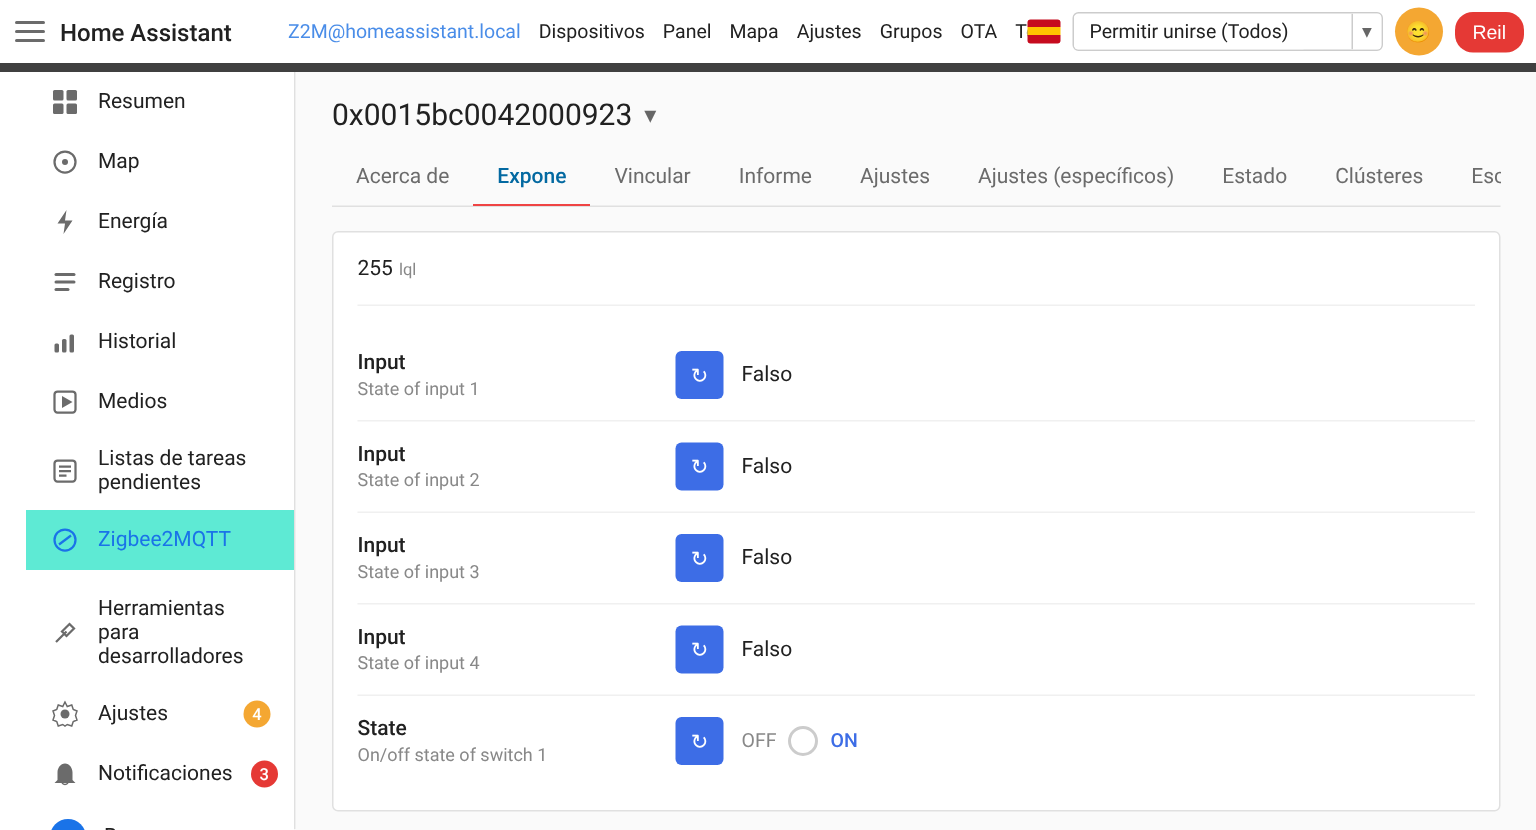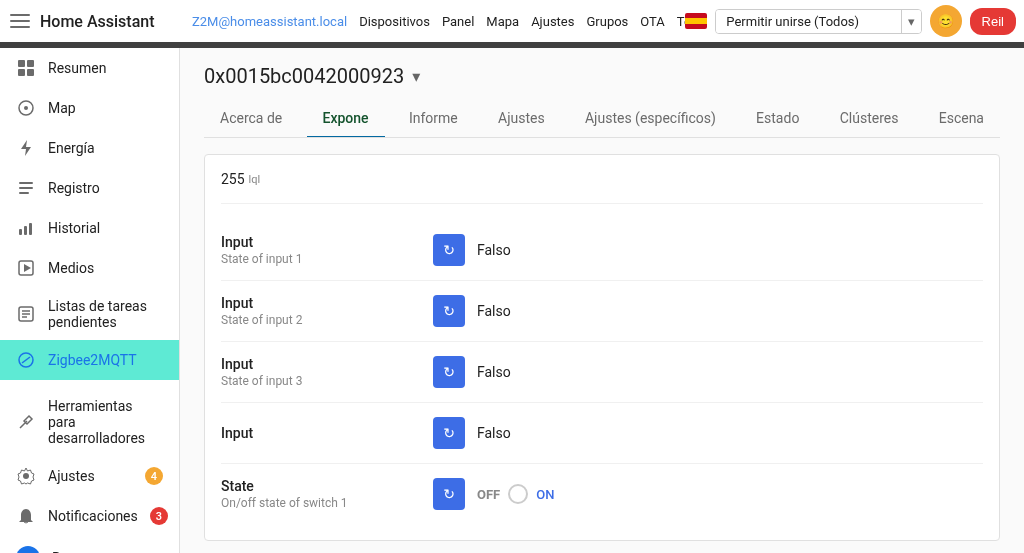--- a/index.html
+++ b/index.html
@@ -66,21 +66,21 @@
       display: flex; align-items: center; justify-content: center;
       color: #fff; font-size: 14px; font-weight: 500; cursor: pointer;
     }
     .reil-btn {
       background: #e53935; color: #fff; border: none; border-radius: 12px;
       padding: 6px 12px; font-size: 13px; cursor: pointer; font-weight: 500;
     }
 
     
     .main-layout {
-      display: flex; flex: 1; overflow: hidden;
+      display: flex; flex: 1; overflow: hidden; margin-left: 17px;
     }
 
     
     .sidebar {
       width: 180px; flex-shrink: 0;
       background: #fff;
       border-right: 1px solid #e0e0e0;
       display: flex; flex-direction: column;
       overflow-y: auto;
       padding-bottom: 8px;
@@ -141,21 +141,21 @@
     
     .tabs {
       display: flex; gap: 0; border-bottom: 1px solid #e0e0e0;
       margin-bottom: 16px; overflow-x: auto; justify-content: space-between;
     }
     .tab {
       padding: 10px 16px; font-size: 14px; color: #6b6b6b;
       cursor: pointer; white-space: nowrap; border-bottom: 2px solid transparent;
       margin-bottom: -1px;
     }
-    .tab.active { color: #14532d; border-bottom: 2px solid #0369a1; font-weight: 500; }
+    .tab.active { color: #0369a1; border-bottom: 2px solid #ef4444; font-weight: 500; }
 
     
     .expose-content {
       background: #fff; border-radius: 4px; border: 1px solid #e0e0e0; padding: 16px;
     }
 
     
     .lq-section {
       margin-bottom: 16px; padding-bottom: 16px;
       border-bottom: 1px solid #f0f0f0;
@@ -183,21 +183,21 @@
       display: flex; align-items: center; justify-content: center;
       cursor: pointer; flex-shrink: 0;
     }
     .refresh-icon { color: #fff; font-size: 14px; }
     .feature-value { font-size: 14px; color: #212121; }
 
     
     .toggle-row {
       display: flex; align-items: center; gap: 8px;
     }
-    .toggle-off { font-size: 13px; color: #888; font-weight: bold; }
+    .toggle-off { font-size: 13px; color: #888; }
     .toggle-on { font-size: 13px; color: #3d6de6; font-weight: 500; }
     .toggle-switch {
       width: 20px; height: 20px; border-radius: 50%; border: 2px solid #ccc;
       background: #fff; cursor: pointer; display: flex; align-items: center; justify-content: center;
     }
   </style>
 </head>
 <body>
 
 <div class="topbar">
@@ -353,20 +353,21 @@
     <div class="content-inner">
 
       <div class="device-header">
         <span class="device-title">0x0015bc0042000923</span>
         <span class="device-chevron">▾</span>
       </div>
 
       <div class="tabs">
         <div class="tab">Acerca de</div>
         <div class="tab active">Expone</div>
+        <div class="tab">Vincular</div>
         <div class="tab">Informe</div>
         <div class="tab">Ajustes</div>
         <div class="tab">Ajustes (específicos)</div>
         <div class="tab">Estado</div>
         <div class="tab">Clústeres</div>
         <div class="tab">Escena</div>
 
       </div>
 
       <div class="expose-content">
@@ -409,20 +410,21 @@
           </div>
           <button class="refresh-btn">
             <span class="refresh-icon">↻</span>
           </button>
           <span class="feature-value">Falso</span>
         </div>
 
         <div class="feature-row">
           <div class="feature-label-col">
             <div class="feature-name">Input</div>
+            <div class="feature-desc">State of input 4</div>
           </div>
           <button class="refresh-btn">
             <span class="refresh-icon">↻</span>
           </button>
           <span class="feature-value">Falso</span>
         </div>
 
         <div class="feature-row">
           <div class="feature-label-col">
             <div class="feature-name">State</div>

